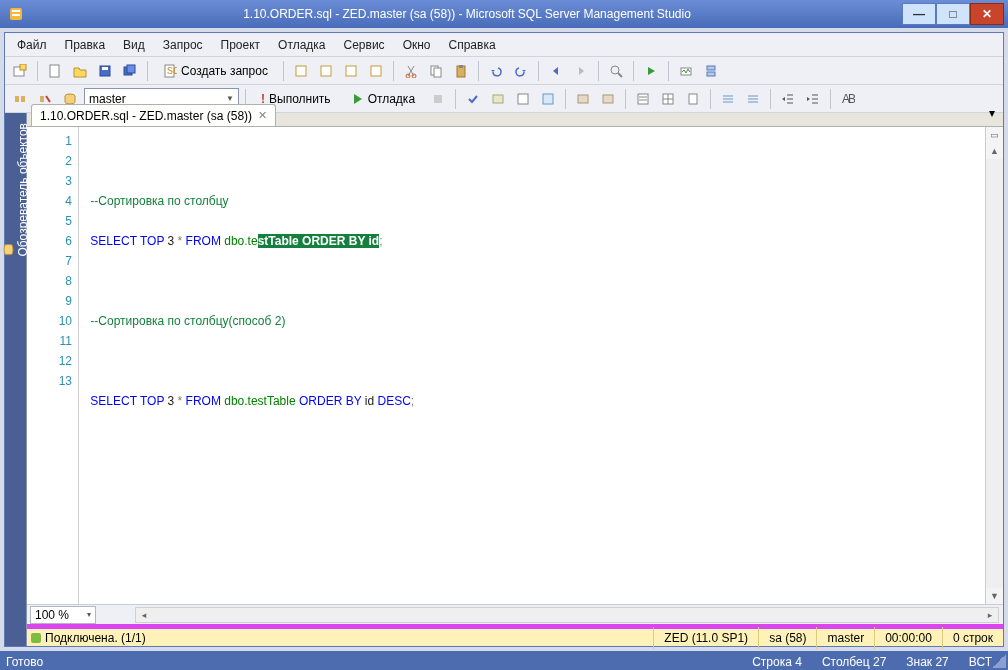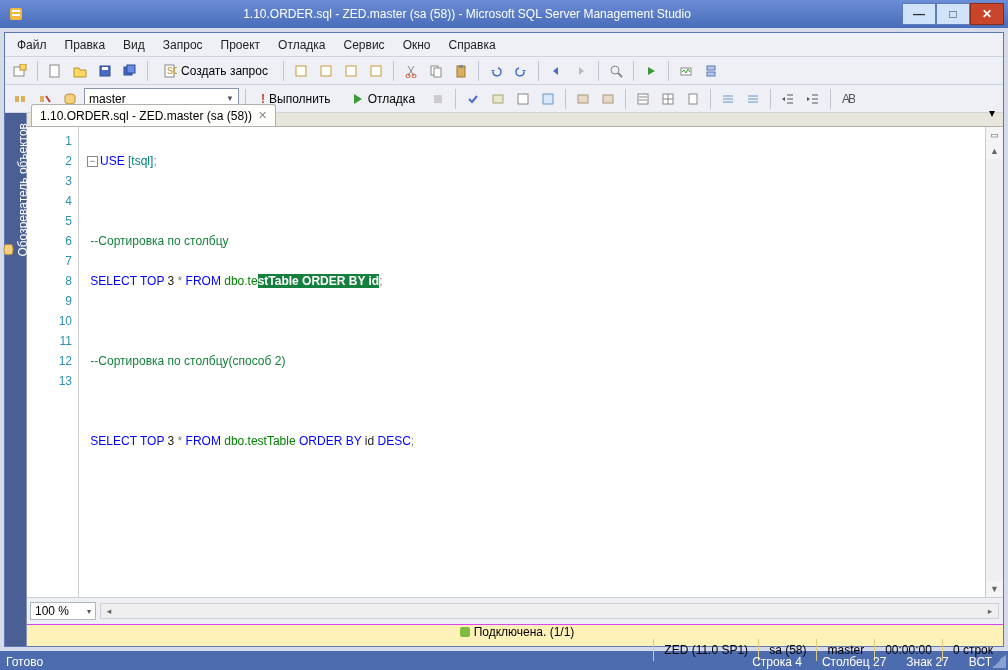--- a/index.html
+++ b/index.html
@@ -51,27 +51,27 @@
   .gray { color:#808080;}
   .comment { color:#15803d;}
   .green { color:#008000;}
   .ident { color:#222;}
   .sel { background:#15803d; color:#fff;font-weight:bold;}
   
   .right-scroll { width:18px; background:#efefef; border-left:1px solid #ccc; position:relative;}
   .right-scroll .nav-btn { height:16px; width:100%; display:flex;align-items:center;justify-content:center; color:#666; font-size:9px; background:#f4f4f4;}
   .right-scroll .nav-btn.bot { position:absolute; bottom:0;}
   
-  .zoom-row { height:27px; background:#eef0f5; display:flex; align-items:center; border-top:1px solid #c8ccd5;}
+  .zoom-row { height:20px; background:#eef0f5; display:flex; align-items:center; border-top:1px solid #c8ccd5;gap:35px;}
   .zoom-dd { width:66px; height:18px; border:1px solid #b0b6c2; background:#fff; margin-left:3px; padding:0 4px; display:flex;align-items:center;justify-content:space-between; font-size:11px;}
   .hscroll { flex:1; height:16px; background:#efefef; margin:0 4px; border:1px solid #d0d0d0; display:flex;}
   .hscroll .hsbtn { width:16px; display:flex;align-items:center;justify-content:center;font-size:9px;color:#666;}
   .hscroll .htrack{flex:1;}
   
-  .connection-bar { height:22px; background:#fff2b8; border-top:1px solid #d946ef; display:flex; align-items:center; font-size:11px;flex-direction:column;}
+  .connection-bar { height:22px; background:#fff2b8; border-top:5px solid #d946ef; display:flex; align-items:center; font-size:11px;}
   .conn-left { display:flex; align-items:center; gap:4px; padding-left:4px;}
   .conn-icon { width:10px; height:10px; background:#7fba42; border-radius:2px; display:inline-block;}
   .conn-right { margin-left:auto; display:flex;}
   .conn-cell { padding:0 10px; border-left:1px solid #d9cc82; height:22px; display:flex;align-items:center;}
   
   
   .statusbar { height:22px; background:#4d6cb0; color:#fff; display:flex; align-items:center; padding:0 6px; font-size:11px;}
   .statusbar .sp { flex:1;}
   .status-cell { padding:0 10px;}
   
@@ -408,21 +408,20 @@
             <div>6</div>
             <div>7</div>
             <div>8</div>
             <div>9</div>
             <div>10</div>
             <div>11</div>
             <div>12</div>
             <div>13</div>
           </div>
           <div class="code-lines">
-<div class="line"><span class="outline-toggle">−</span><span class="kw">USE</span> <span class="sys">[tsql]</span><span class="gray">;</span></div>
 <div class="line"></div>
 <div class="line"> <span class="comment">--Сортировка по столбцу</span></div>
 <div class="line"> <span class="kw">SELECT</span> <span class="kw">TOP</span> <span class="ident">3</span> <span class="gray">*</span> <span class="kw">FROM</span> <span class="green">dbo</span><span class="gray">.</span><span class="green">te</span><span class="sel">stTable ORDER BY id</span><span class="gray">;</span></div>
 <div class="line"></div>
 <div class="line"> <span class="comment">--Сортировка по столбцу(способ 2)</span></div>
 <div class="line"></div>
 <div class="line"> <span class="kw">SELECT</span> <span class="kw">TOP</span> <span class="ident">3</span> <span class="gray">*</span> <span class="kw">FROM</span> <span class="green">dbo.testTable</span> <span class="kw">ORDER</span> <span class="kw">BY</span> <span class="ident">id</span> <span class="kw">DESC</span><span class="gray">;</span></div>
 <div class="line"></div>
 <div class="line"> </div>
 

